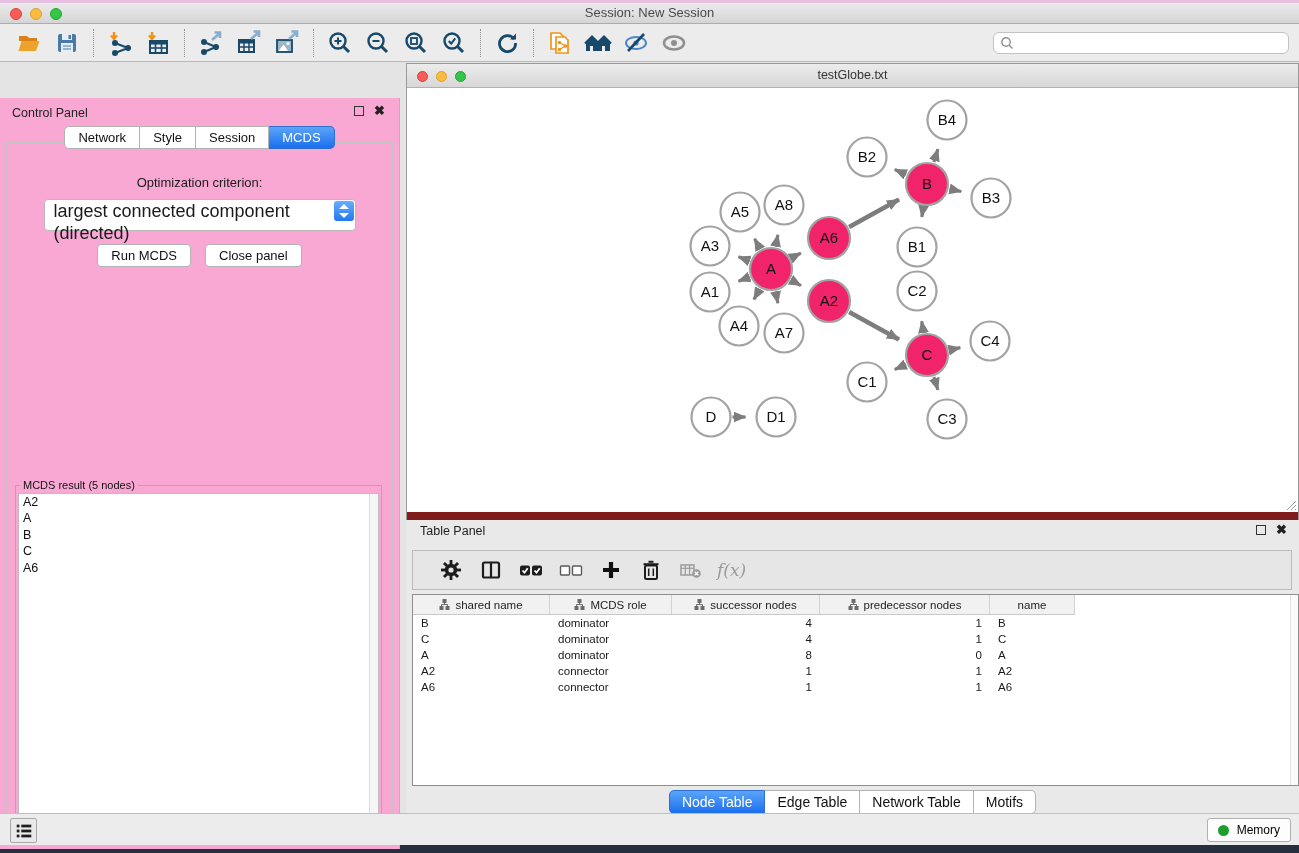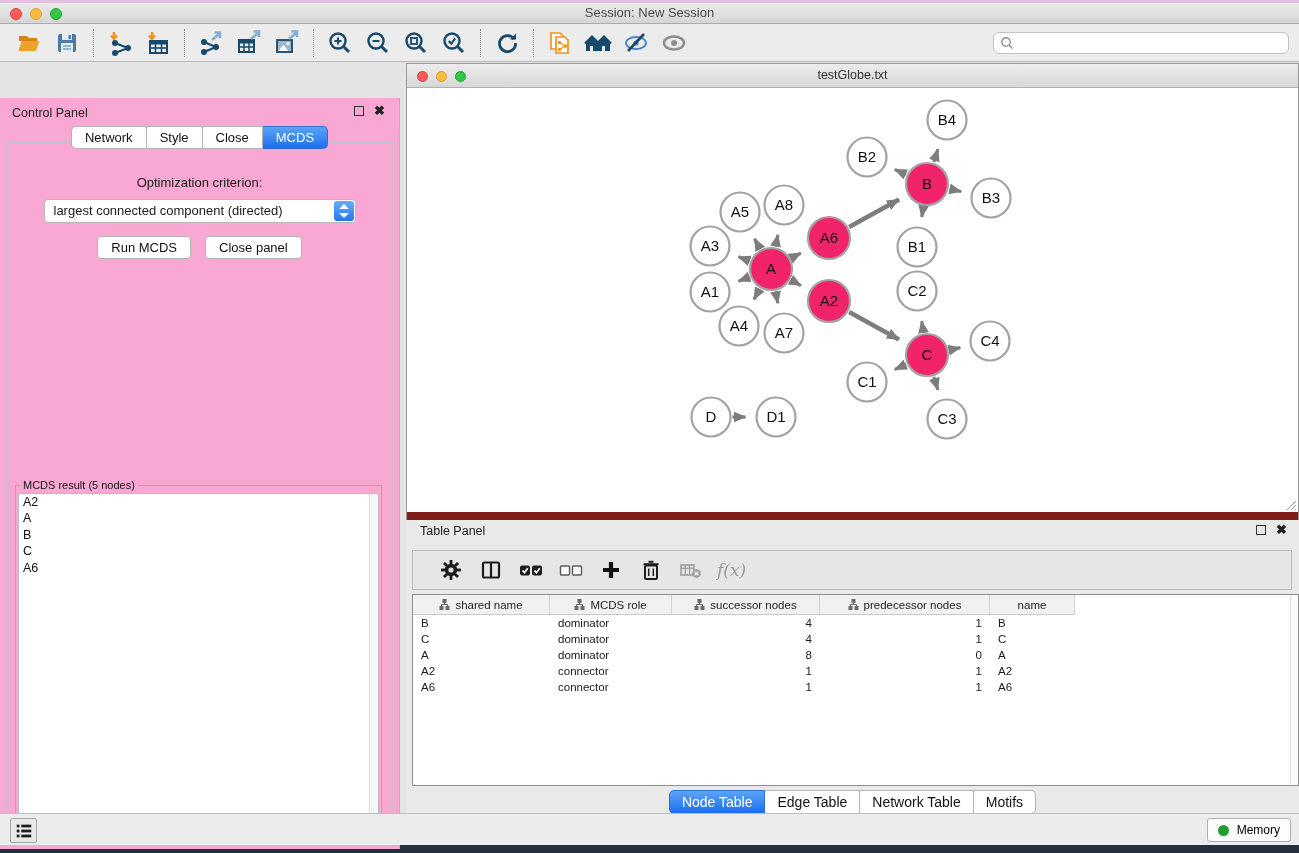--- a/index.html
+++ b/index.html
@@ -38,22 +38,22 @@
   .seg { display:inline-flex; }
   .seg button { background:#fff; border:1px solid #b3b3b3; border-left-width:0;
     font-size:13px; padding:3px 13px; color:#111; cursor:pointer; font-family:inherit; }
   .seg button:first-child { border-left-width:1px; border-radius:5px 0 0 5px; }
   .seg button:last-child { border-radius:0 5px 5px 0; }
   .seg button.sel { background:linear-gradient(#5ba4f9,#1b6fed); color:#fff; border-color:#2e6fd0; }
   .cp-tabs-row { text-align:center; position:relative; z-index:2; }
   .cp-content { position:absolute; left:6px; right:6px; top:44px; bottom:10px;
     border:1px solid #c3c3c3; }
   .opt-label { text-align:center; margin-top:32px; font-size:13px; }
-  .select-box { position:relative; margin:9px auto 0; width:312px; height:24px; background:#fff;
-    border:1px solid #b8b8b8; border-radius:4px; font-size:13px; line-height:22px;
+  .select-box { position:relative; margin:9px auto 0; width:312px; height:32px; background:#fff;
+    border:1px solid #b8b8b8; border-radius:4px; font-size:18px; line-height:22px;
     padding-left:9px; cursor:pointer; }
   .select-stepper { position:absolute; right:1px; top:1px; width:20px; height:20px;
     background:linear-gradient(#6aaefa,#2377ef); border-radius:3px; }
   .select-stepper .up, .select-stepper .dn { position:absolute; left:5px; width:0; height:0;
     border-left:5px solid transparent; border-right:5px solid transparent; }
   .select-stepper .up { top:3px; border-bottom:5px solid #fff; }
   .select-stepper .dn { bottom:3px; border-top:5px solid #fff; }
   .btn-row { display:flex; justify-content:center; gap:14px; margin-top:13px; }
   .mac-btn { background:#fff; border:1px solid #b3b3b3; border-radius:4px;
     font-size:13px; padding:3px 13px; cursor:pointer; font-family:inherit; color:#111; }
@@ -279,21 +279,21 @@
       <span class="panel-title">Control Panel</span>
       <span class="panel-ctl">
         <span class="float-box"></span>
         <span class="close-x">✖</span>
       </span>
     </div>
     <div class="cp-tabs-row">
       <span class="seg" id="cp-tabs">
           <button>Network</button>
           <button>Style</button>
-          <button>Close</button>
+          <button>Session</button>
           <button class="sel">MCDS</button>
         </span>
     </div>
     <div class="cp-content">
       <div class="opt-label">Optimization criterion:</div>
       <div class="select-box">
         <span>largest connected component (directed)</span>
         <span class="select-stepper">
           <span class="up"></span>
             <span class="dn"></span>

